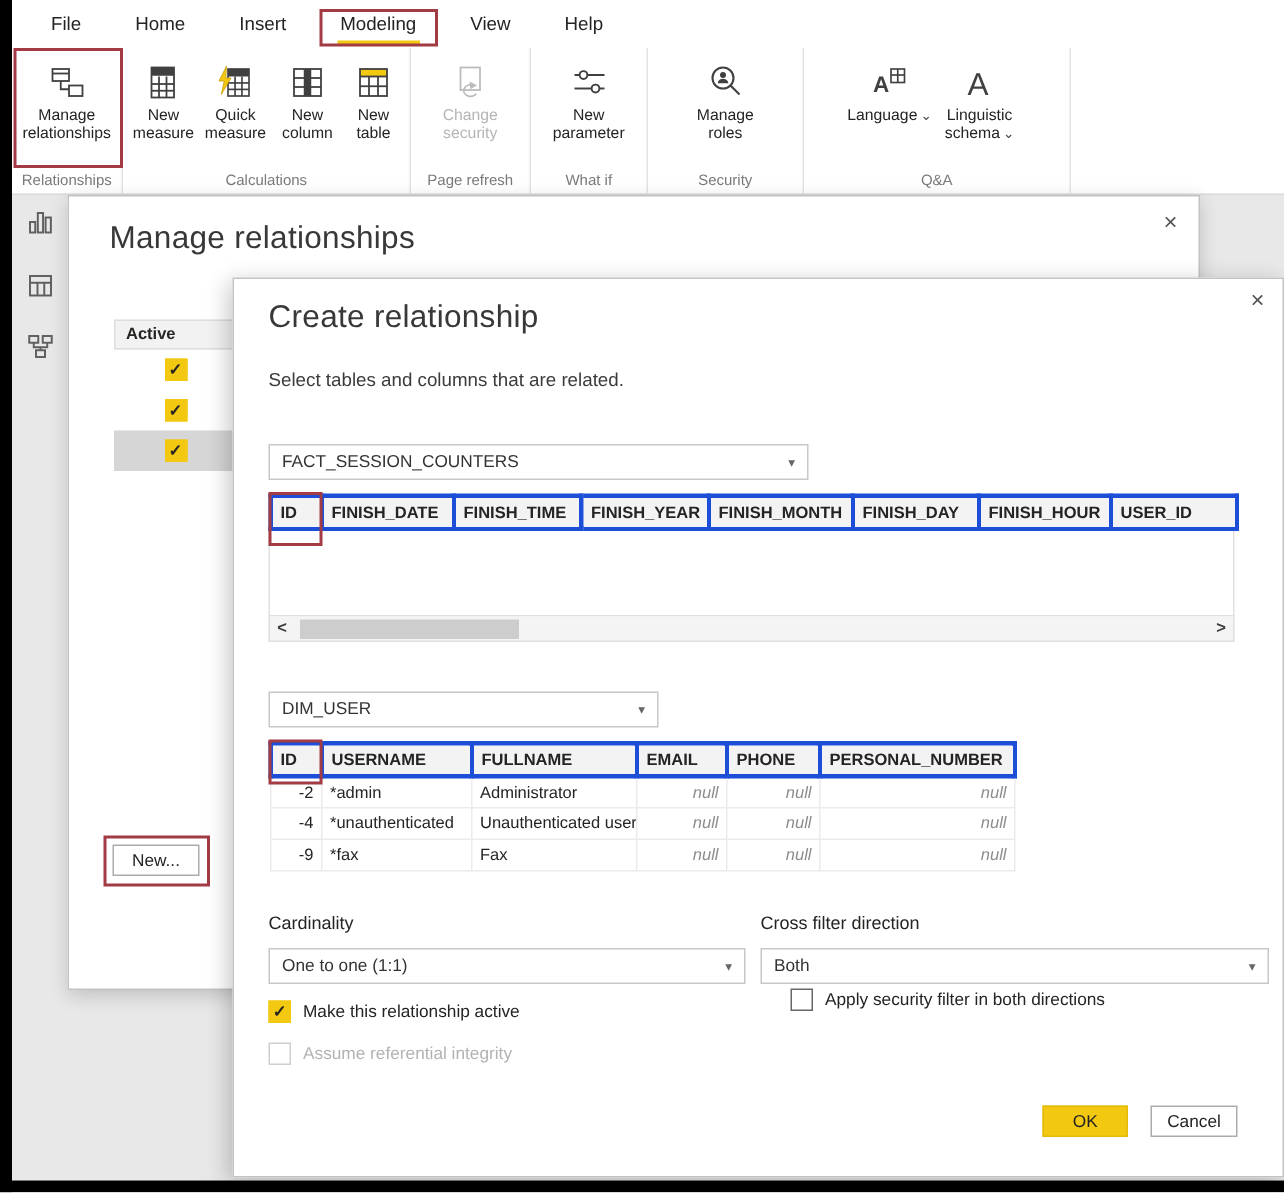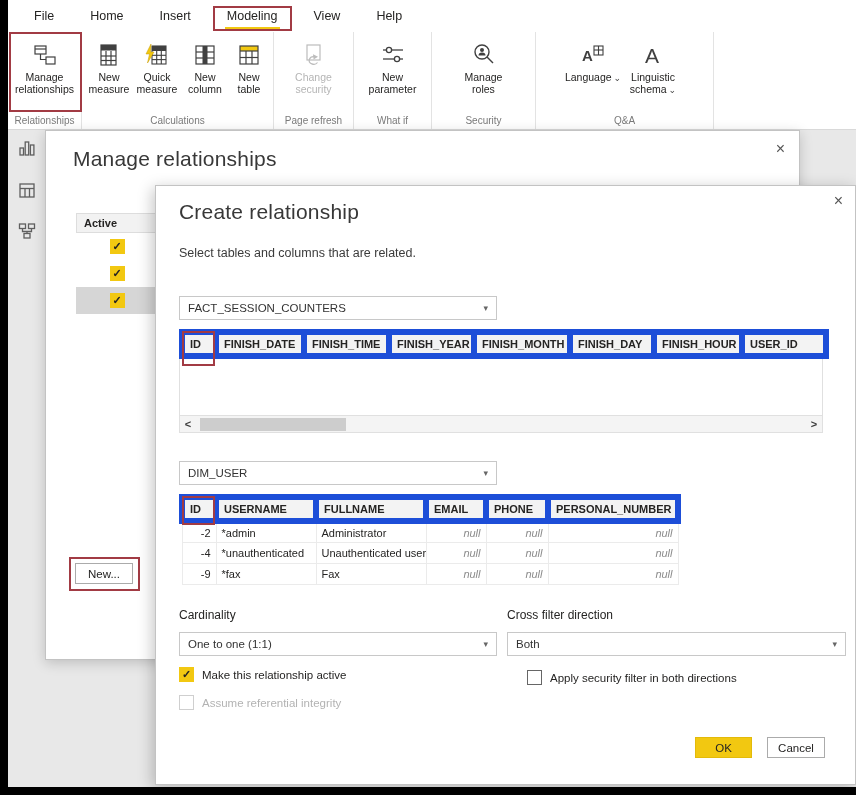--- a/index.html
+++ b/index.html
@@ -44,21 +44,21 @@
   .btn { position:absolute; display:flex; align-items:center; justify-content:center; font-size:11.5px; height:21px; background:#fff; border:1px solid #ababab; color:#252423; cursor:default; }
   .btn.primary { background:#F2C811; border-color:#e3ba0a; }
 
   .dlg-create { left:155px; top:185px; width:701px; height:600px; z-index:20; box-shadow:-3px 3px 14px rgba(0,0,0,.22); }
   .c-subtitle { position:absolute; left:23px; top:60px; font-size:12.5px; color:#3b3b3b; }
 
   .dd { position:absolute; height:24px; border:1px solid #c8c8c8; background:#fff; display:flex; align-items:center; justify-content:space-between; padding:0 8px; font-size:11.5px; color:#333; cursor:default; }
   .dd-arrow { font-size:9px; color:#666; }
 
   .tbl { border-collapse:collapse; table-layout:fixed; font-size:11px; color:#252423; background:#fff; }
-  .tbl th { position:relative; background:#f3f3f3; border:6px solid #1d4ed8; font-weight:bold; text-align:left; padding:3px 5px; height:22px; white-space:nowrap; cursor:default; }
+  .tbl th { position:relative; background:#f3f3f3; border:3px solid #1d4ed8; font-weight:bold; text-align:left; padding:3px 5px; height:22px; white-space:nowrap; cursor:default; }
   .tbl td { border:1px solid #ebebeb; padding:2px 5px; height:21px; white-space:nowrap; overflow:hidden; background:#fff; }
   td.num { text-align:right; }
   td.null { text-align:right; font-style:italic; color:#8c8c8c; }
   .t1-wrap { position:absolute; left:23px; top:143px; width:644px; }
   .t1-body { height:57px; background:#fff; border:1px solid #e0e0e0; border-top:none; }
   .hscroll { display:flex; align-items:center; height:17px; background:#f4f4f4; border:1px solid #e0e0e0; border-top:none; }
   .hs-btn { width:16px; text-align:center; font-size:11px; font-weight:bold; color:#3c3c3c; cursor:default; }
   .hs-track { flex:1; position:relative; height:100%; }
   .hs-thumb { position:absolute; left:4px; top:2px; width:146px; height:13px; background:#cdcdcd; }
   .t2-wrap { position:absolute; left:23px; top:308px; }
@@ -348,21 +348,21 @@
       <span>New...</span>
       <div class="anno anno-new"></div>
     </div>
   </div>
 
   <div class="dlg dlg-create">
     <div class="dlg-title" style="left:23px; top:14px;">Create relationship</div>
     <div class="close-x" style="right:12px; top:7px;">×</div>
     <div class="c-subtitle">Select tables and columns that are related.</div>
 
-    <div class="dd" style="left:23px; top:110px; width:318px;">
+    <div class="dd" style="left:23px; top:110px; width:360px;">
       <span>FACT_SESSION_COUNTERS</span>
       <span class="dd-arrow">▾</span>
     </div>
 
     <div class="t1-wrap">
       <table class="tbl" style="width:644px;">
         <colgroup>
             <col style="width:34px">
             <col style="width:88px">
             <col style="width:85px">
@@ -388,21 +388,21 @@
       <div class="t1-body"></div>
       <div class="hscroll">
         <div class="hs-btn">&lt;</div>
         <div class="hs-track">
             <div class="hs-thumb"></div>
           </div>
         <div class="hs-btn">&gt;</div>
       </div>
     </div>
 
-    <div class="dd" style="left:23px; top:275px; width:318px;">
+    <div class="dd" style="left:23px; top:275px; width:260px;">
       <span>DIM_USER</span>
       <span class="dd-arrow">▾</span>
     </div>
 
     <div class="t2-wrap">
       <table class="tbl" style="width:496px;">
         <colgroup>
             <col style="width:34px">
             <col style="width:100px">
             <col style="width:110px">
@@ -460,21 +460,21 @@
       <span>Both</span>
       <span class="dd-arrow">▾</span>
     </div>
 
     <div class="cb checked" style="left:23px; top:481px;">
       <span class="box">
           <span>✓</span>
         </span>
       <span>Make this relationship active</span>
     </div>
-    <div class="cb" style="left:351px; top:484px;padding-left:20px;">
+    <div class="cb" style="left:351px; top:473px;padding-left:20px;">
       <span class="box"></span>
       <span>Apply security filter in both directions</span>
     </div>
     <div class="cb disabled" style="left:23px; top:509px;">
       <span class="box"></span>
       <span>Assume referential integrity</span>
     </div>
 
     <div class="btn primary" style="left:539px; top:551px; width:57px;align-items:center;">
         <span>OK</span>

